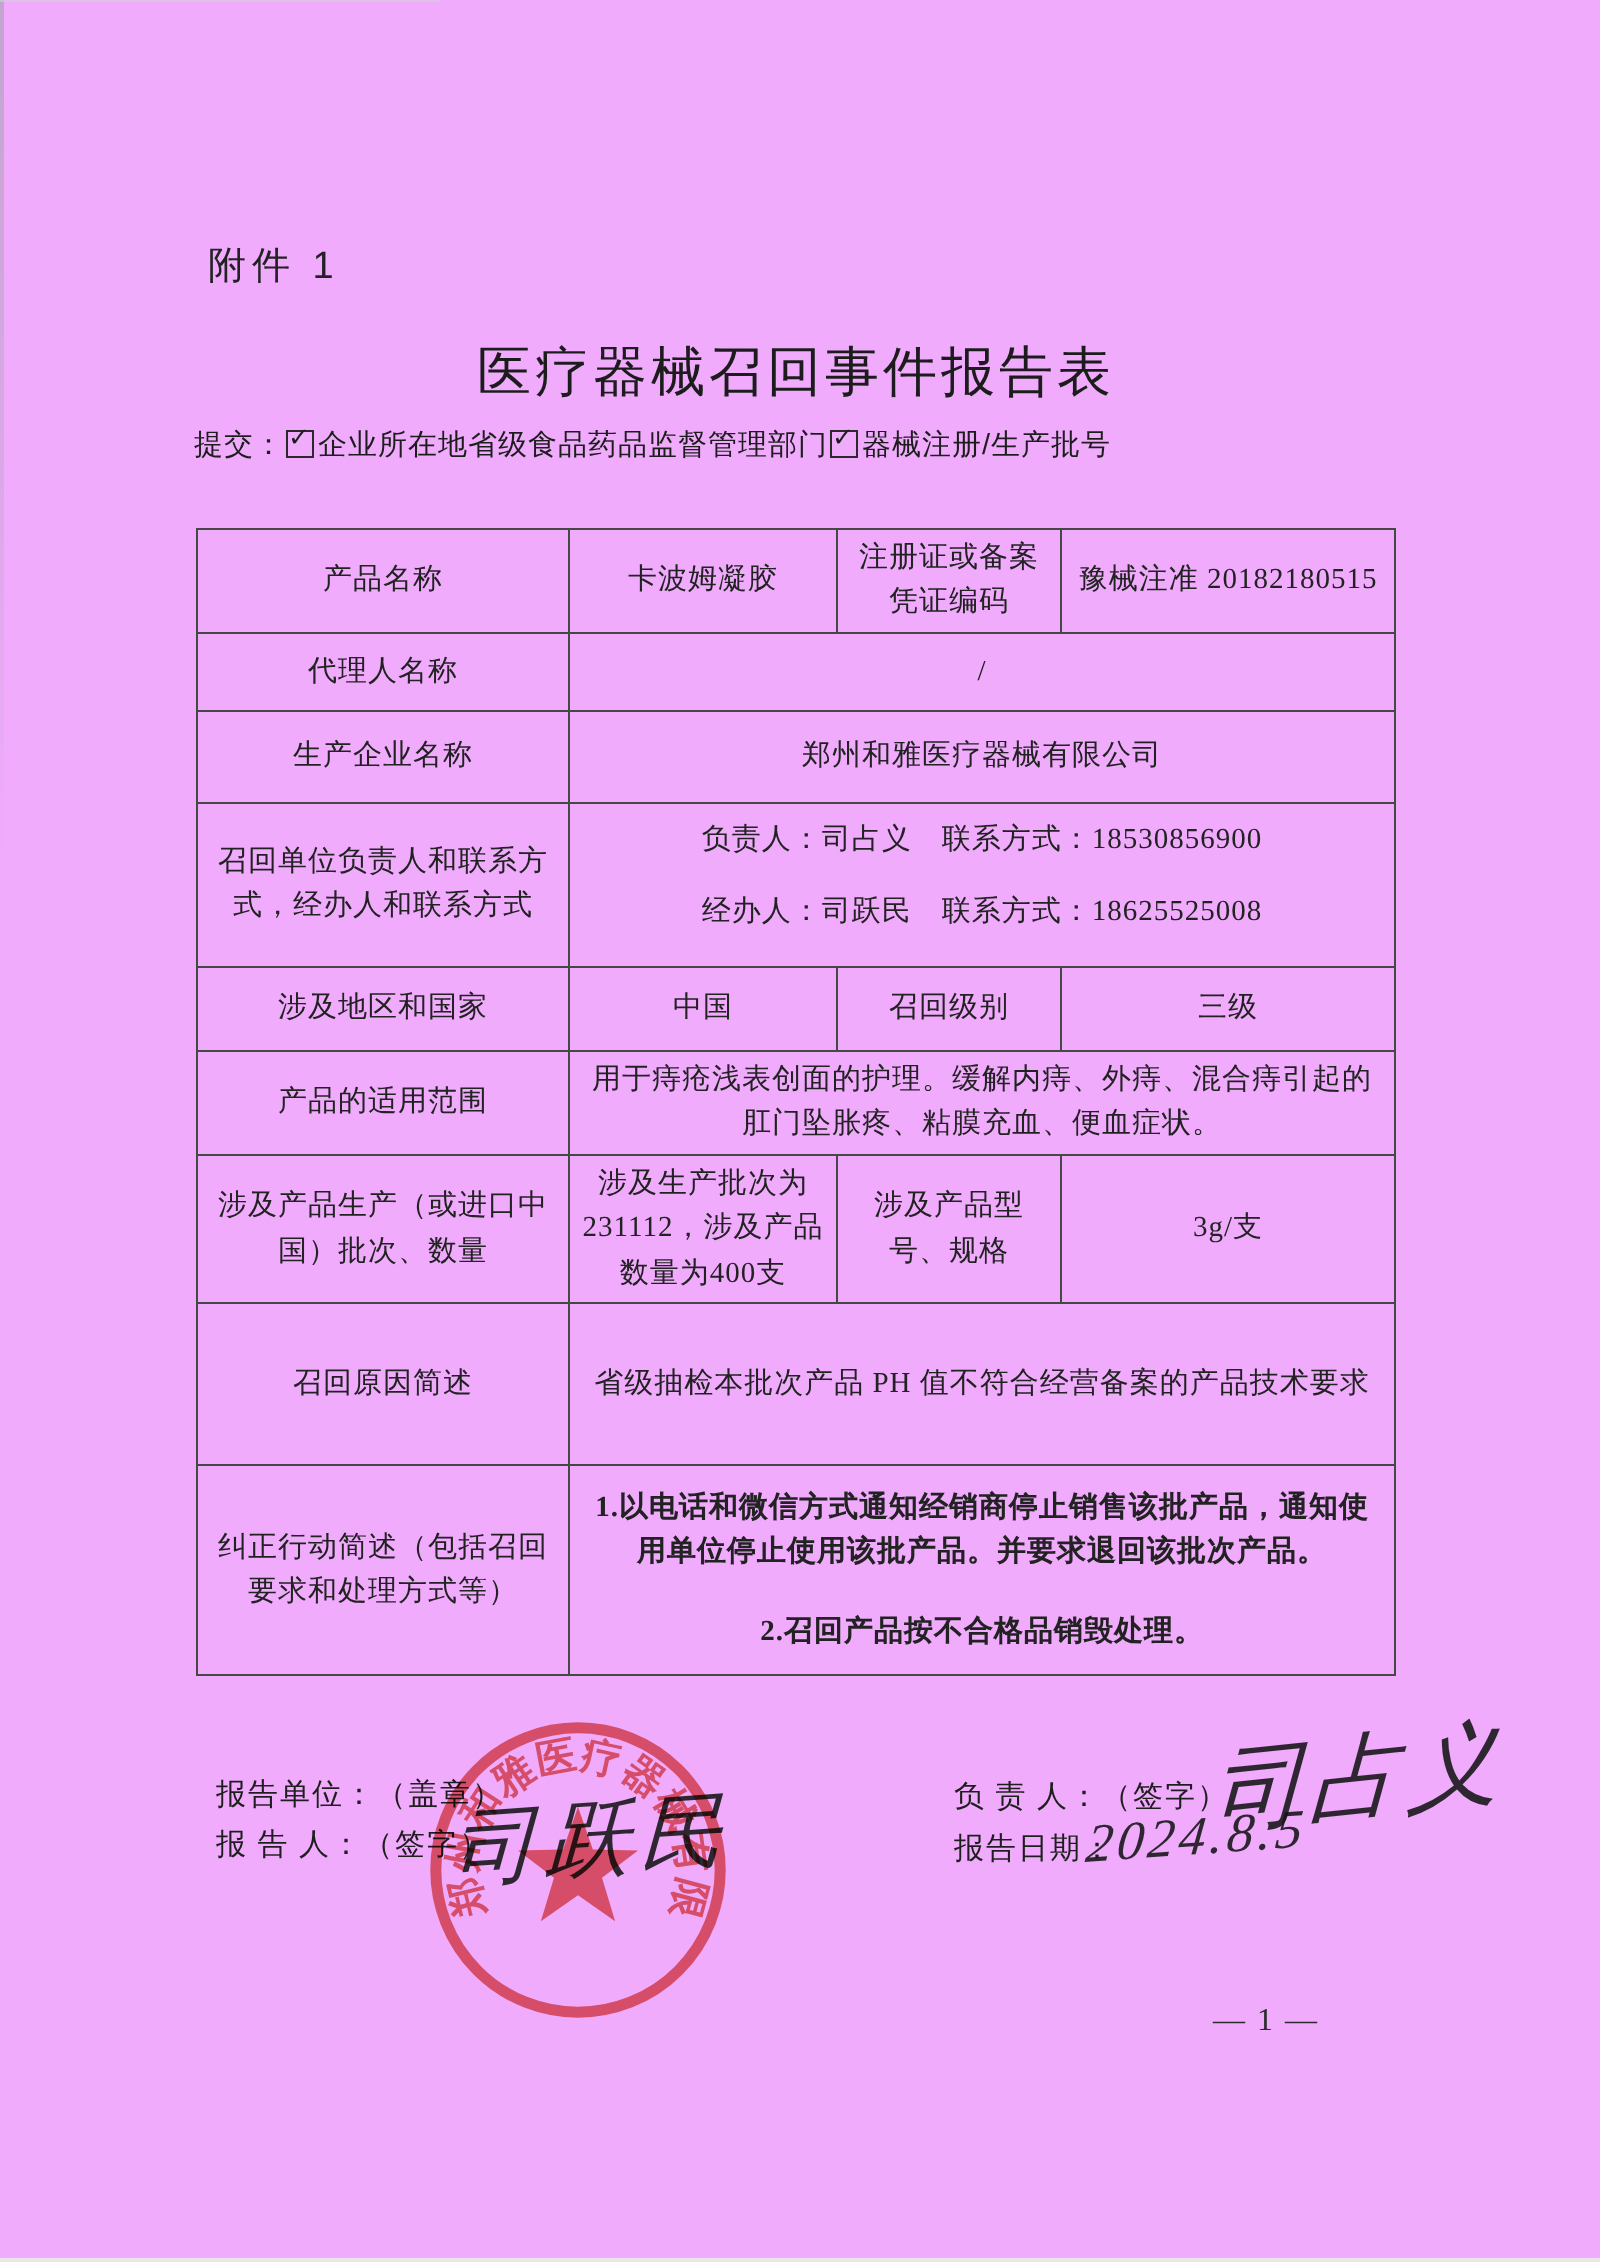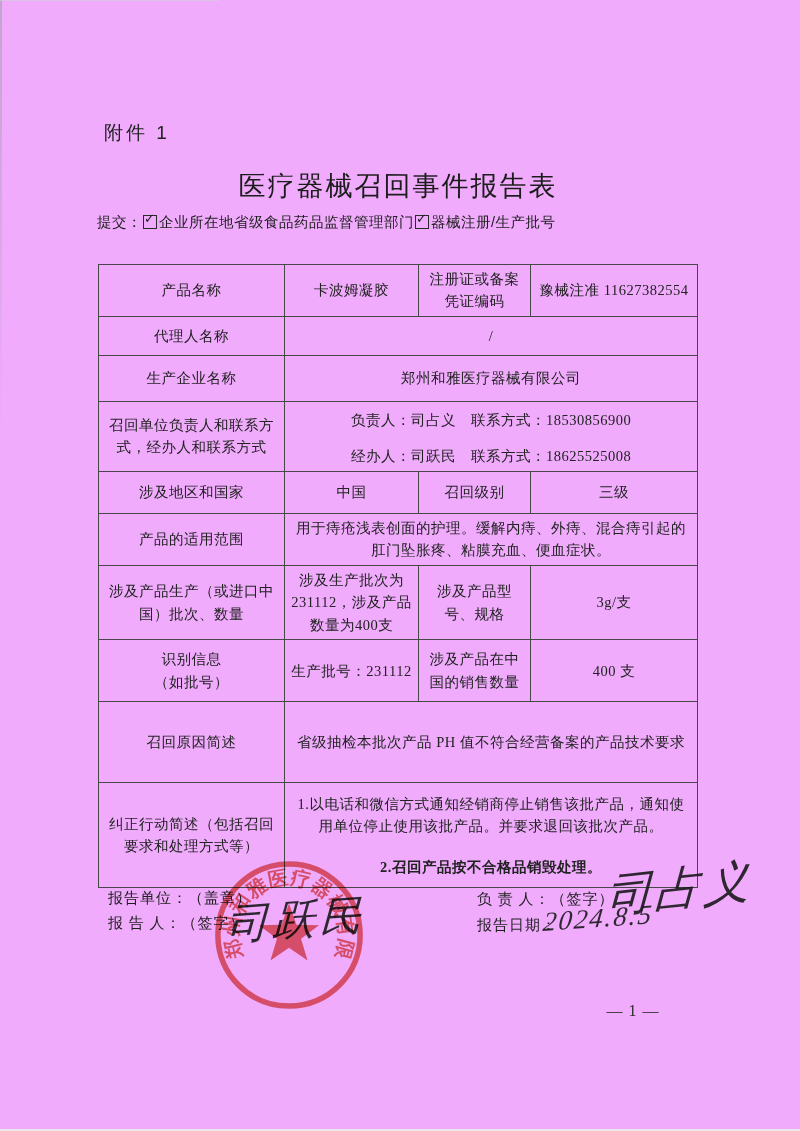--- a/index.html
+++ b/index.html
@@ -25,23 +25,23 @@
 
   table.form{position:absolute;left:98px;top:264px;width:599px;
     border-collapse:collapse;table-layout:fixed;}
   table.form td{border:1.6px solid #474747;font-size:14.5px;line-height:1.55;
     letter-spacing:.5px;color:#222;text-align:center;vertical-align:middle;
     padding:3px 6px;overflow:hidden;}
   td.lab{padding:3px 8px;}
   td.val-left{text-align:left;padding-left:9px;}
   td.contact{padding:6px 4px;}
   td.contact .cline{margin:4px 0 14px 0;}
-  td.contact .cline:last-child{margin:0 0 0 0;}
+  td.contact .cline:last-child{margin:0 0 12px 0;}
   td.actions{text-align:left;vertical-align:middle;padding:8px 10px 8px 9px;}
-  td.actions .para1{margin:0 0 18px 0;}
+  td.actions .para1{margin:0 0 18px 0;font-weight:bold;}
   td.actions .para2{margin:0;font-weight:bold;}
 
   .footer-left{position:absolute;left:108px;top:886px;font-size:15px;
     letter-spacing:1px;line-height:25px;color:#1e1e1e;}
   .footer-right{position:absolute;left:477px;top:886px;font-size:15px;
     letter-spacing:1px;line-height:26px;color:#1e1e1e;}
 
   .sig{position:absolute;color:#141414;font-weight:500;opacity:.88;
     font-style:italic;white-space:nowrap;}
   .sig-reporter{left:226px;top:892px;font-size:42px;letter-spacing:5px;
@@ -82,21 +82,21 @@
         <col style="width:186px">
         <col style="width:134px">
         <col style="width:112px">
         <col style="width:167px">
       </colgroup>
     <tbody>
         <tr style="height:48px">
       <td class="lab">产品名称</td>
       <td>卡波姆凝胶</td>
       <td class="lab">注册证或备案凭证编码</td>
-      <td>豫械注准 11627382554</td>
+      <td>豫械注准 20182180515</td>
     </tr>
     <tr style="height:39px">
       <td class="lab">代理人名称</td>
       <td colspan="3">/</td>
     </tr>
     <tr style="height:46px">
       <td class="lab">生产企业名称</td>
       <td colspan="3">郑州和雅医疗器械有限公司</td>
     </tr>
     <tr style="height:70px">
@@ -114,29 +114,20 @@
     </tr>
     <tr style="height:51px">
       <td class="lab">产品的适用范围</td>
       <td colspan="3">用于痔疮浅表创面的护理。缓解内痔、外痔、混合痔引起的肛门坠胀疼、粘膜充血、便血症状。</td>
     </tr>
     <tr style="height:60px">
       <td class="lab">涉及产品生产（或进口中国）批次、数量</td>
       <td class="val-left">涉及生产批次为231112，涉及产品数量为400支</td>
       <td class="lab">涉及产品型号、规格</td>
       <td>3g/支</td>
-    </tr>
-    <tr style="height:62px">
-      <td class="lab">
-        <div>识别信息</div>
-        <div>（如批号）</div>
-      </td>
-      <td class="val-left">生产批号：231112</td>
-      <td class="lab">涉及产品在中国的销售数量</td>
-      <td>400 支</td>
     </tr>
     <tr style="height:81px">
       <td class="lab">召回原因简述</td>
       <td colspan="3">省级抽检本批次产品 PH 值不符合经营备案的产品技术要求</td>
     </tr>
     <tr style="height:105px">
       <td class="lab">纠正行动简述（包括召回要求和处理方式等）</td>
       <td colspan="3" class="actions">
         <div class="para1">1.以电话和微信方式通知经销商停止销售该批产品，通知使用单位停止使用该批产品。并要求退回该批次产品。</div>
         <div class="para2">2.召回产品按不合格品销毁处理。</div>

